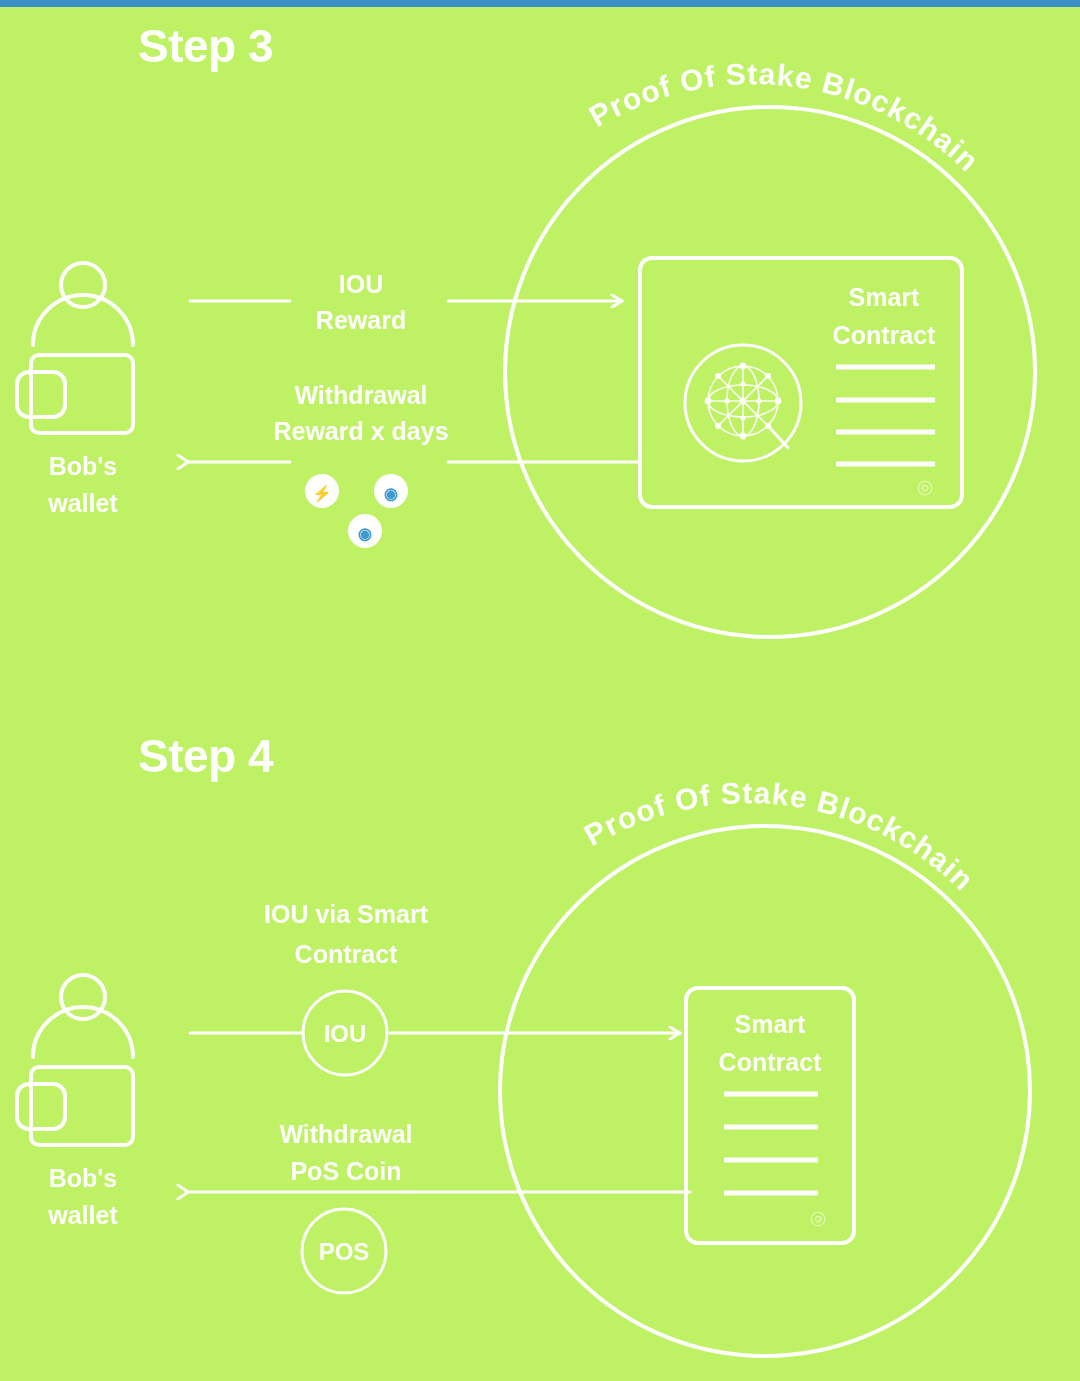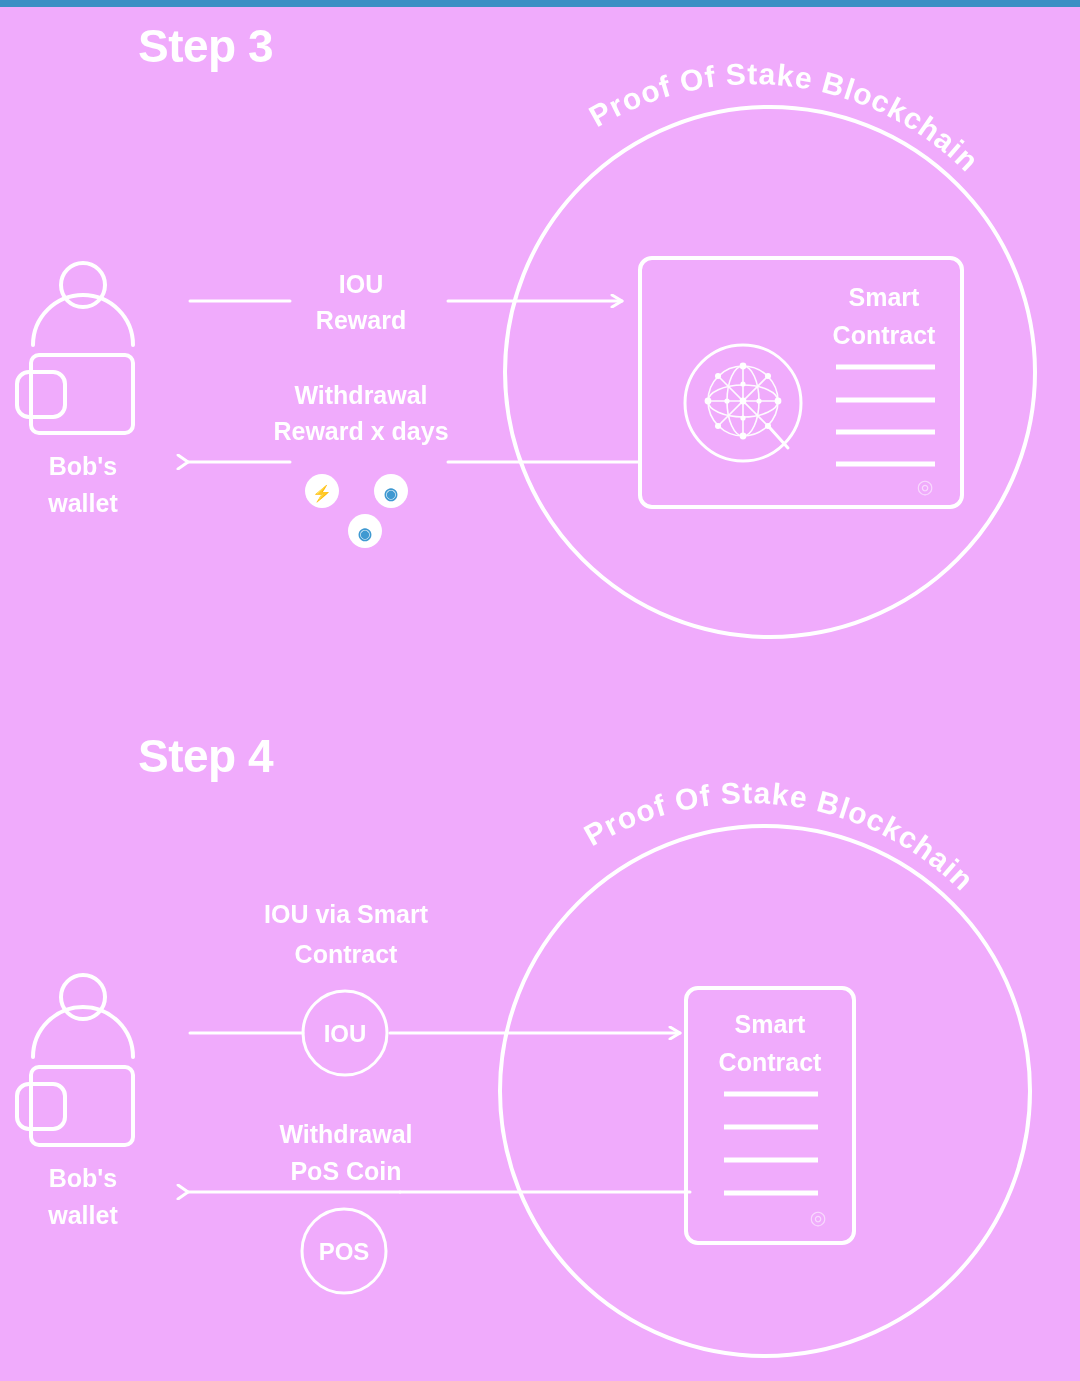--- a/index.html
+++ b/index.html
@@ -10,21 +10,21 @@
   body {
     width: 1080px;
     height: 1381px;
     overflow: hidden;
     font-family: "Liberation Sans", sans-serif;
   }
   #canvas {
     position: relative;
     width: 1080px;
     height: 1381px;
-    background: #f0abfc;
+    background: #bef264;
   }
   #canvas > svg {
     position: absolute;
     top: 0;
     left: 0;
     width: 1080px;
     height: 1381px;
   }
   .step-title {
     font-weight: bold;

